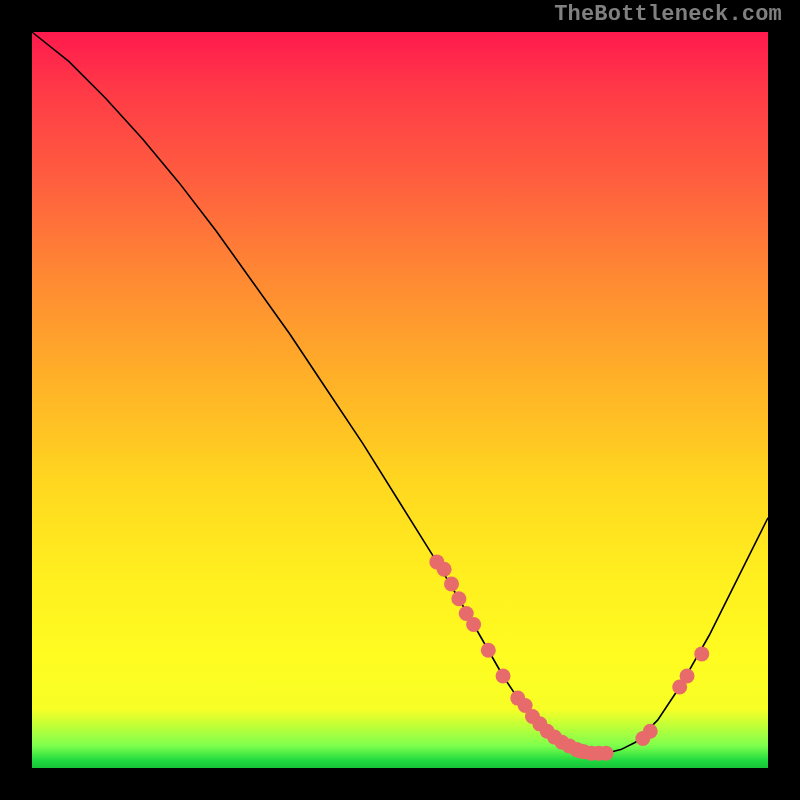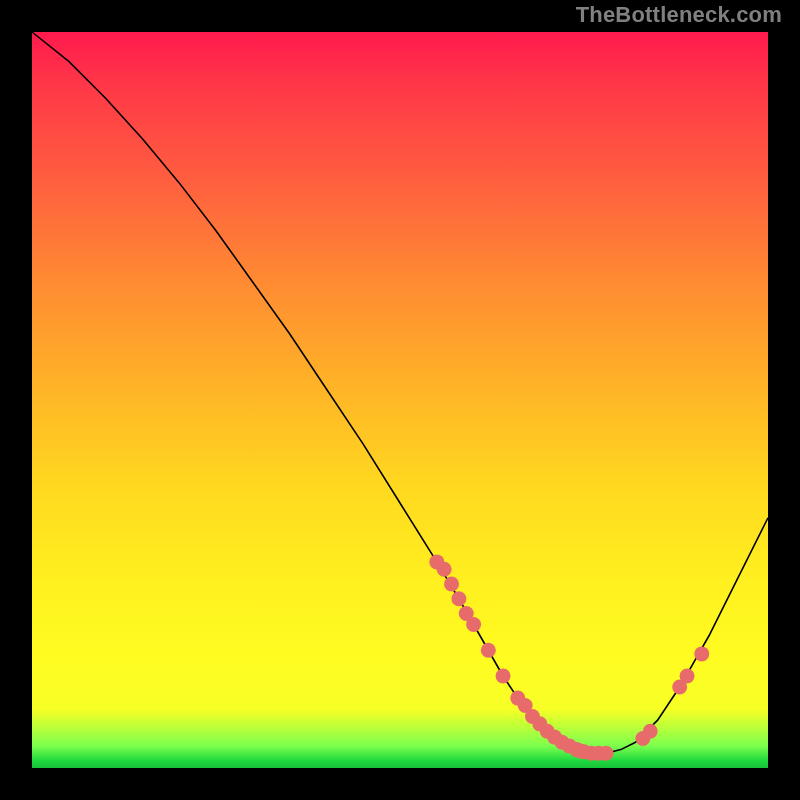--- a/index.html
+++ b/index.html
@@ -19,21 +19,21 @@
     height: 800px;
     background: #000;
   }
   .watermark {
     position: absolute;
     top: 2px;
     right: 18px;
     color: #808080;
     font-size: 22px;
     font-weight: bold;
-    font-family: Liberation Sans, sans-serif;
+    font-family: Liberation Mono, monospace;
     letter-spacing: 0.2px;
     z-index: 100;
   }
   .plot-area {
     position: absolute;
     left: 32px;
     top: 32px;
     width: 736px;
     height: 736px;
     

